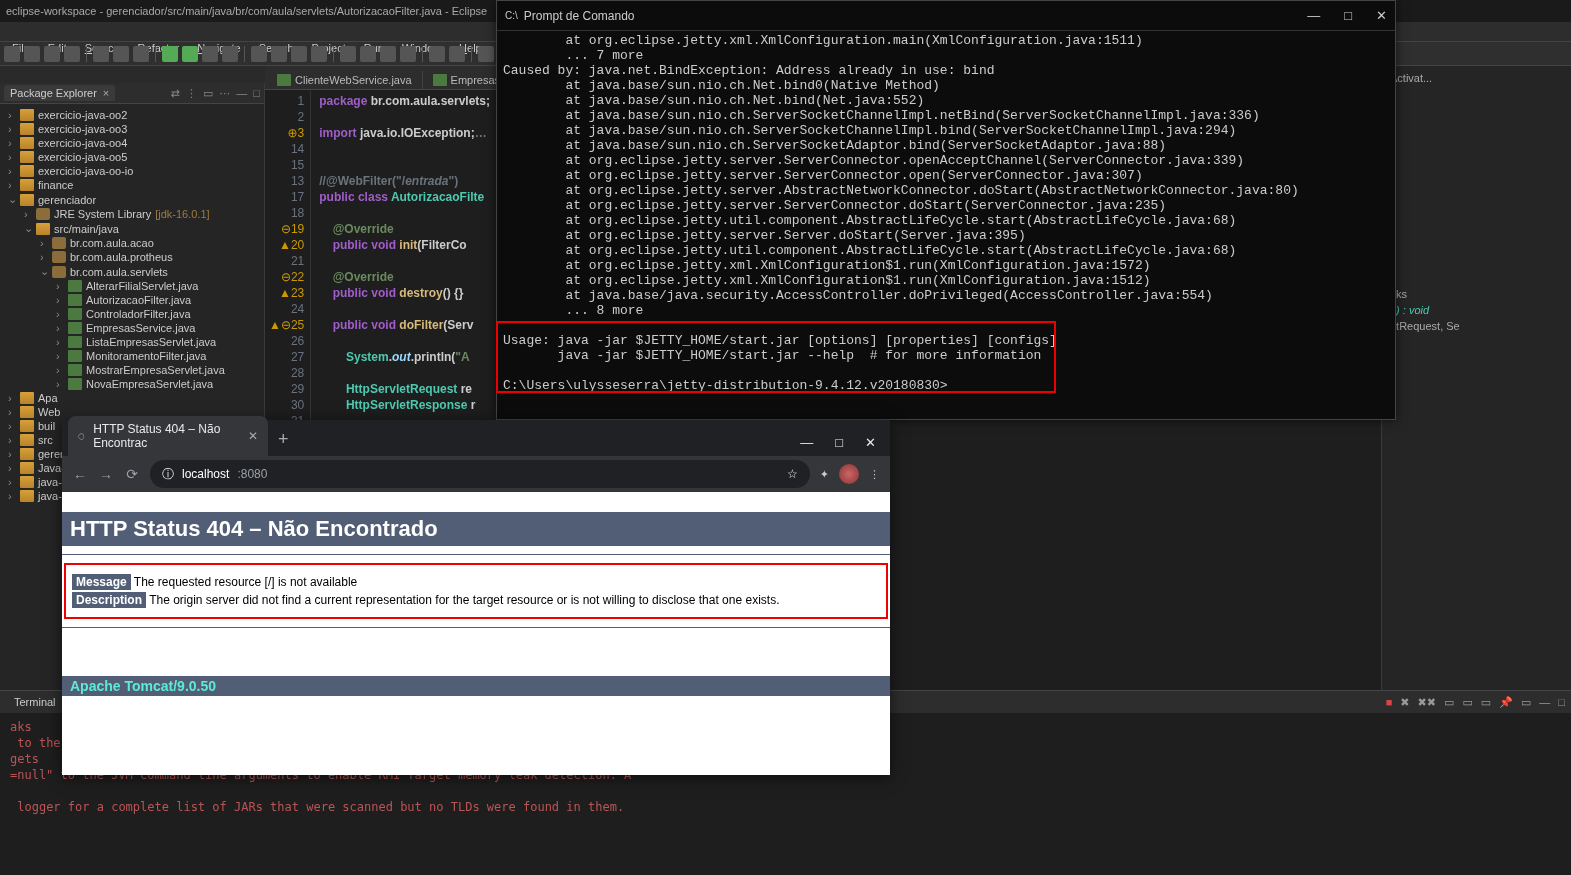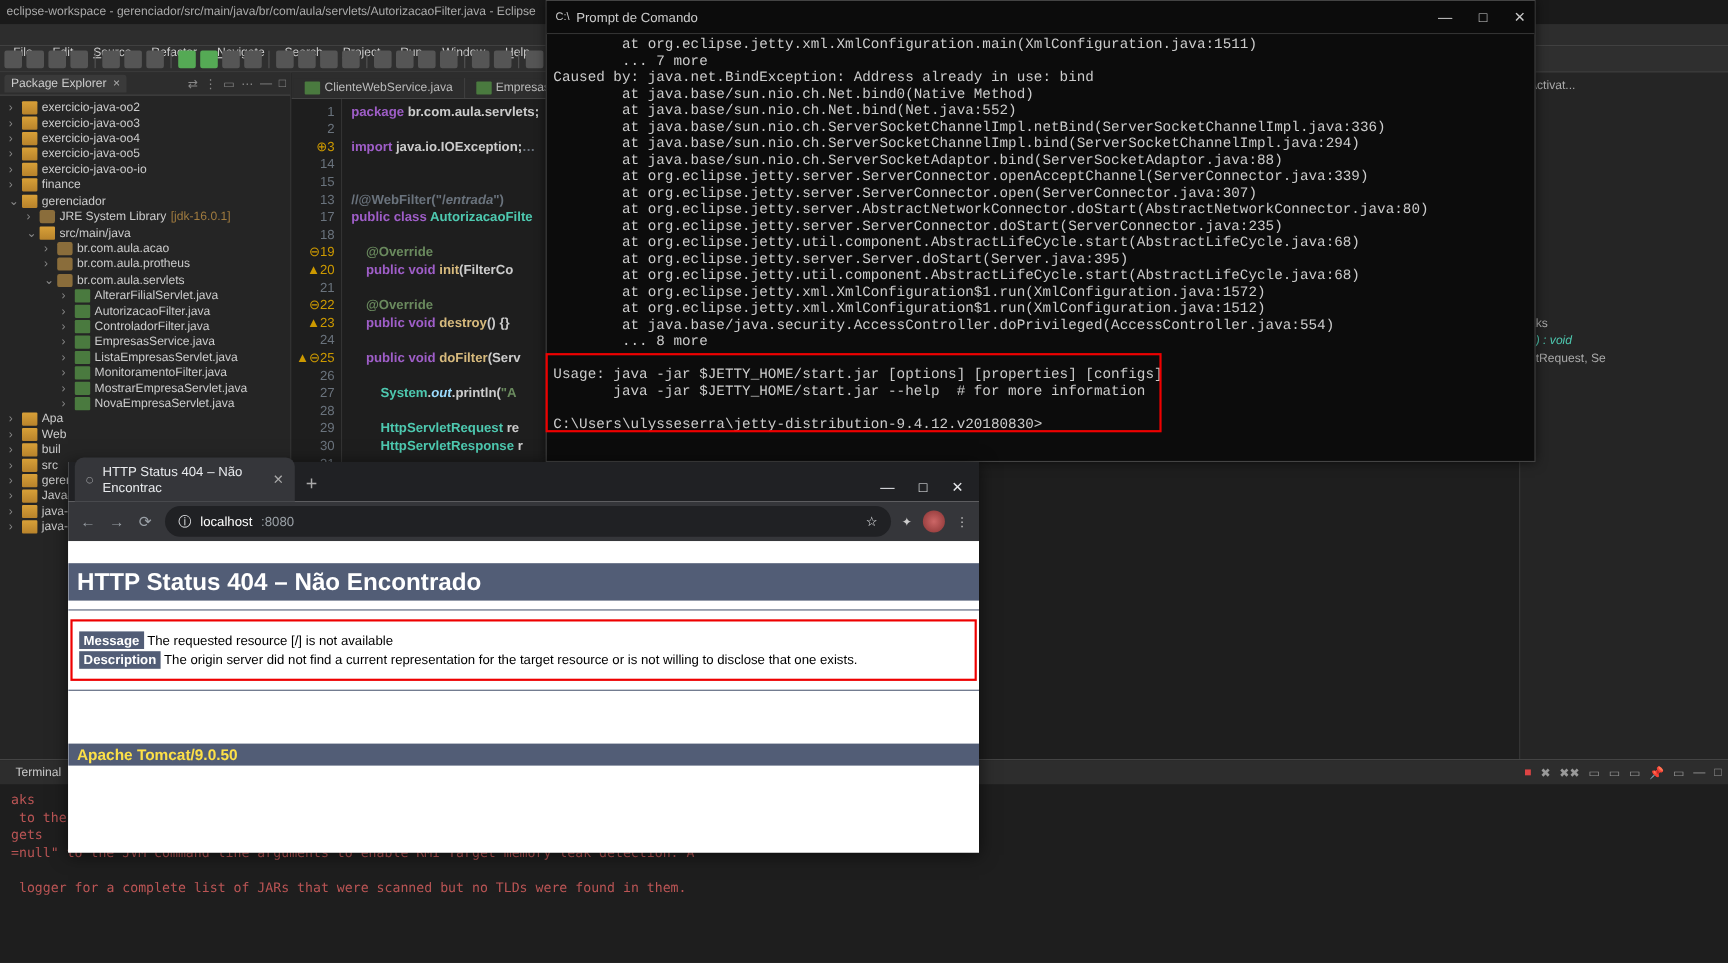--- a/index.html
+++ b/index.html
@@ -5,21 +5,21 @@
 * { margin:0; padding:0; box-sizing:border-box; font-family:"Segoe UI",Tahoma,sans-serif; }
 body { width:1571px; height:875px; background:#2a2a2a; color:#ccc; font-size:11px; overflow:hidden; position:relative; }
 .eclipse-title { height:22px; background:#1a1a1a; color:#aaa; font-size:11px; line-height:22px; padding-left:6px; }
 .menu-bar { height:20px; background:#2d2d2d; display:flex; gap:2px; padding-left:4px; border-bottom:1px solid #444; }
 .menu-bar span { padding:20px 8px; font-size:11px; cursor:pointer; }
 .menu-bar span u { text-decoration:underline; }
 .toolbar { height:24px; background:#2f2f2f; display:flex; align-items:center; gap:4px; padding:2px 4px; border-bottom:1px solid #444; }
 .tb-ico { width:16px; height:16px; background:#555; border-radius:2px; }
 .tb-sep { width:1px; height:16px; background:#555; margin:0 2px; }
 .main-area { display:flex; height:calc(100% - 66px - 185px); }
-.pkg-explorer { width:265px; background:#252525; border-right:1px solid #3a3a3a; display:flex; flex-direction:column; }
+.pkg-explorer { width:265px; background:#252525; border-right:1px solid #3a3a3a; display:flex; flex-direction:column;margin-top:17px; }
 .pkg-head { display:flex; align-items:center; padding:2px 4px; background:#2d2d2d; border-bottom:1px solid #444; }
 .pkg-tab { background:#3a3a3a; padding:2px 6px; font-size:11px; display:flex; align-items:center; gap:4px; border-radius:3px 3px 0 0; }
 .pkg-tab .x { margin-left:2px; color:#aaa; }
 .pkg-hicons { margin-left:auto; display:flex; gap:6px; }
 .pkg-hicons span { color:#888; font-size:11px; }
 .tree { flex:1; overflow-y:auto; padding:4px 0 4px 2px; }
 .tree-item { display:flex; align-items:center; gap:4px; padding:1px 4px; font-size:11px; white-space:nowrap; }
 .tree-item.lvl1 { padding-left:6px; }
 .tree-item.lvl2 { padding-left:22px; }
 .tree-item.lvl3 { padding-left:38px; }
@@ -68,21 +68,21 @@
 .chr-tab .x { margin-left:auto; color:#aaa; }
 .chr-newtab { color:#aaa; padding:6px 10px; font-size:18px; }
 .chr-wctrls { margin-left:auto; display:flex; gap:22px; padding:6px 14px; color:#e8eaed; font-size:13px; }
 .chr-omni { height:36px; background:#35363a; display:flex; align-items:center; gap:10px; padding:0 10px; }
 .chr-nav { color:#9aa0a6; font-size:14px; width:16px; text-align:center; }
 .chr-url { flex:1; background:#202124; border-radius:18px; height:28px; display:flex; align-items:center; padding:0 12px; color:#e8eaed; font-size:12px; gap:8px; }
 .chr-url .host { color:#fff; }
 .chr-url .port { color:#9aa0a6; }
 .chr-content { flex:1; background:#fff; color:#000; font-family:sans-serif; padding:0; overflow:hidden; }
 .h404 { background:#525d76; color:#fff; font-size:22px; font-weight:bold; padding:4px 8px;margin-top:20px; }
-.apachever { background:#525d76; color:#fde047; font-size:14px; font-weight:bold; padding:2px 8px;margin-top:48px; }
+.apachever { background:#525d76; color:#5eead4; font-size:14px; font-weight:bold; padding:2px 8px;margin-top:48px; }
 .hr404 { border:0; border-top:1px solid #525d76; margin:8px 0; }
 .errbox { border:2px solid #e00; margin:4px 2px; padding:6px; }
 .errline { font-size:12px; margin:4px 0; color:#000; }
 .errlabel { background:#525d76; color:#fff; font-weight:bold; padding:1px 4px; font-size:12px; }
 </style>
 </head>
 <body>
 
 <div class="eclipse-title">eclipse-workspace - gerenciador/src/main/java/br/com/aula/servlets/AutorizacaoFilter.java - Eclipse</div>
 

